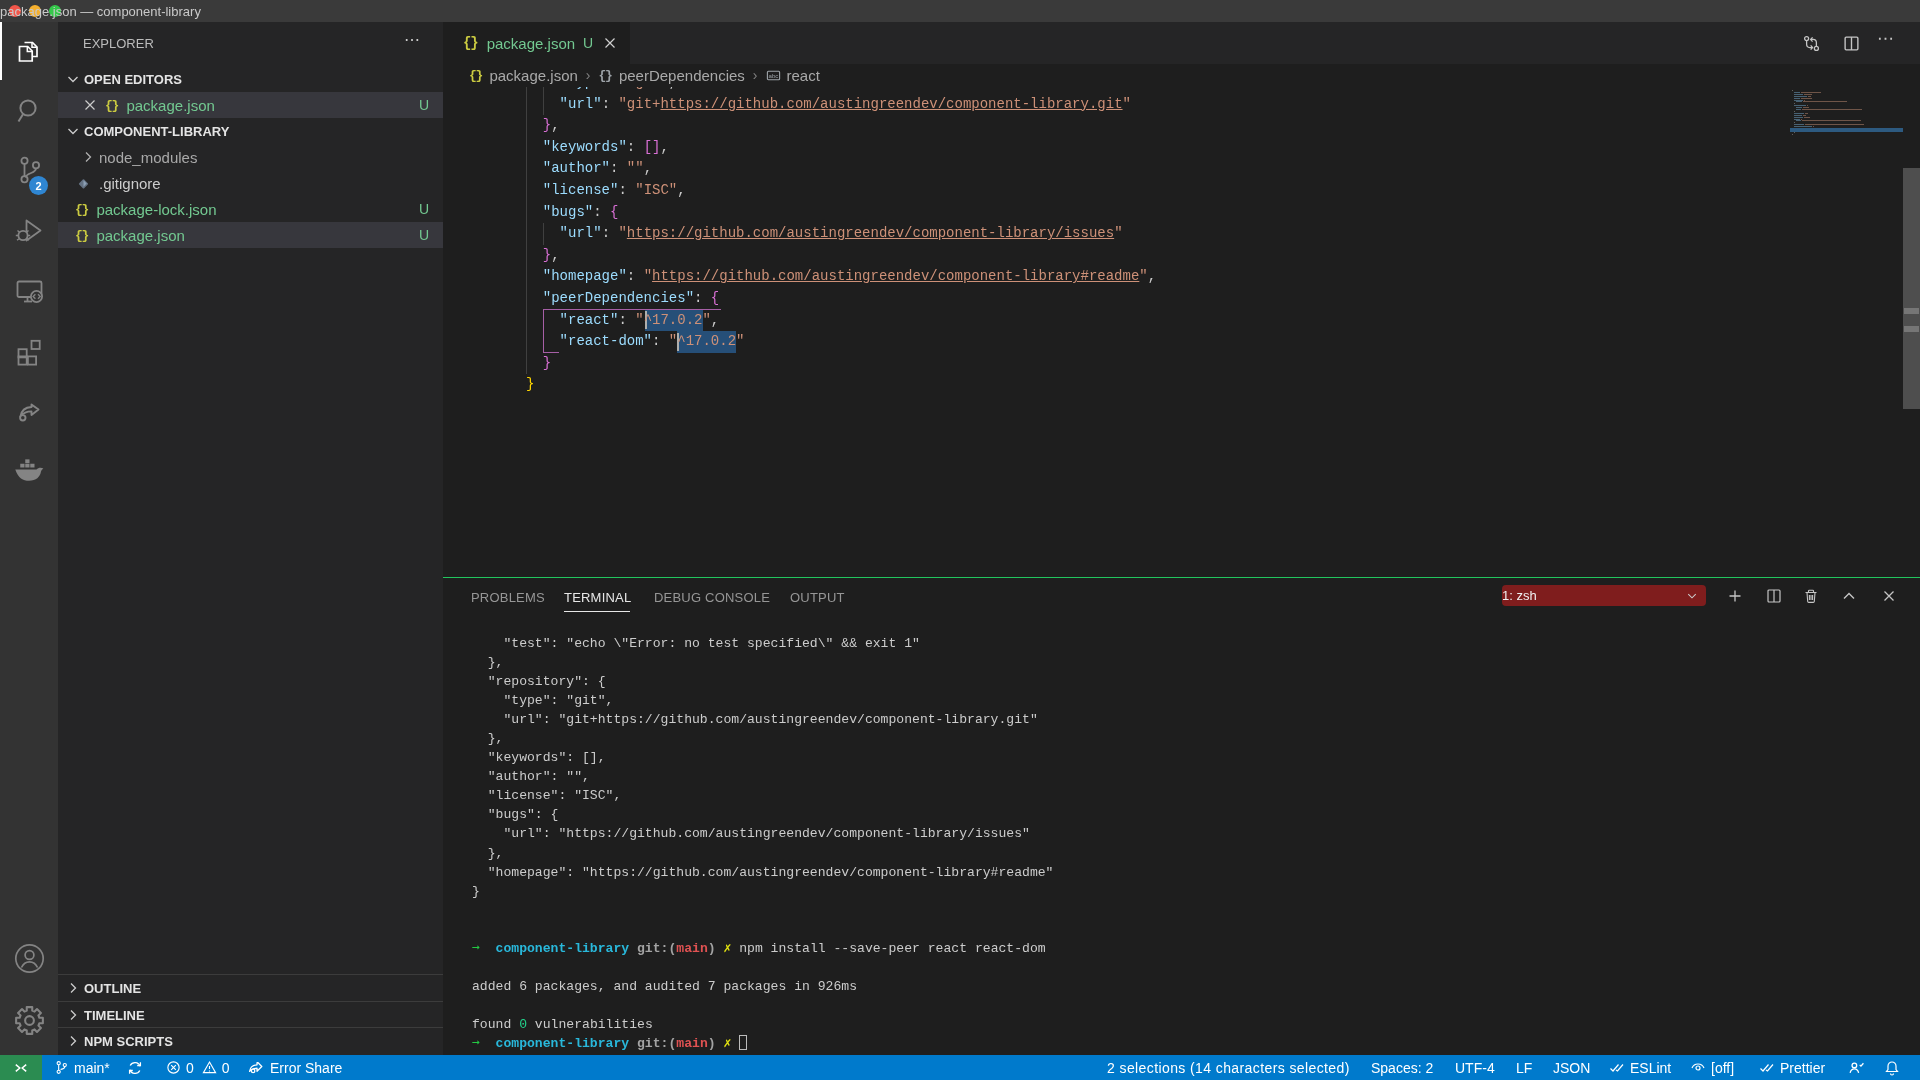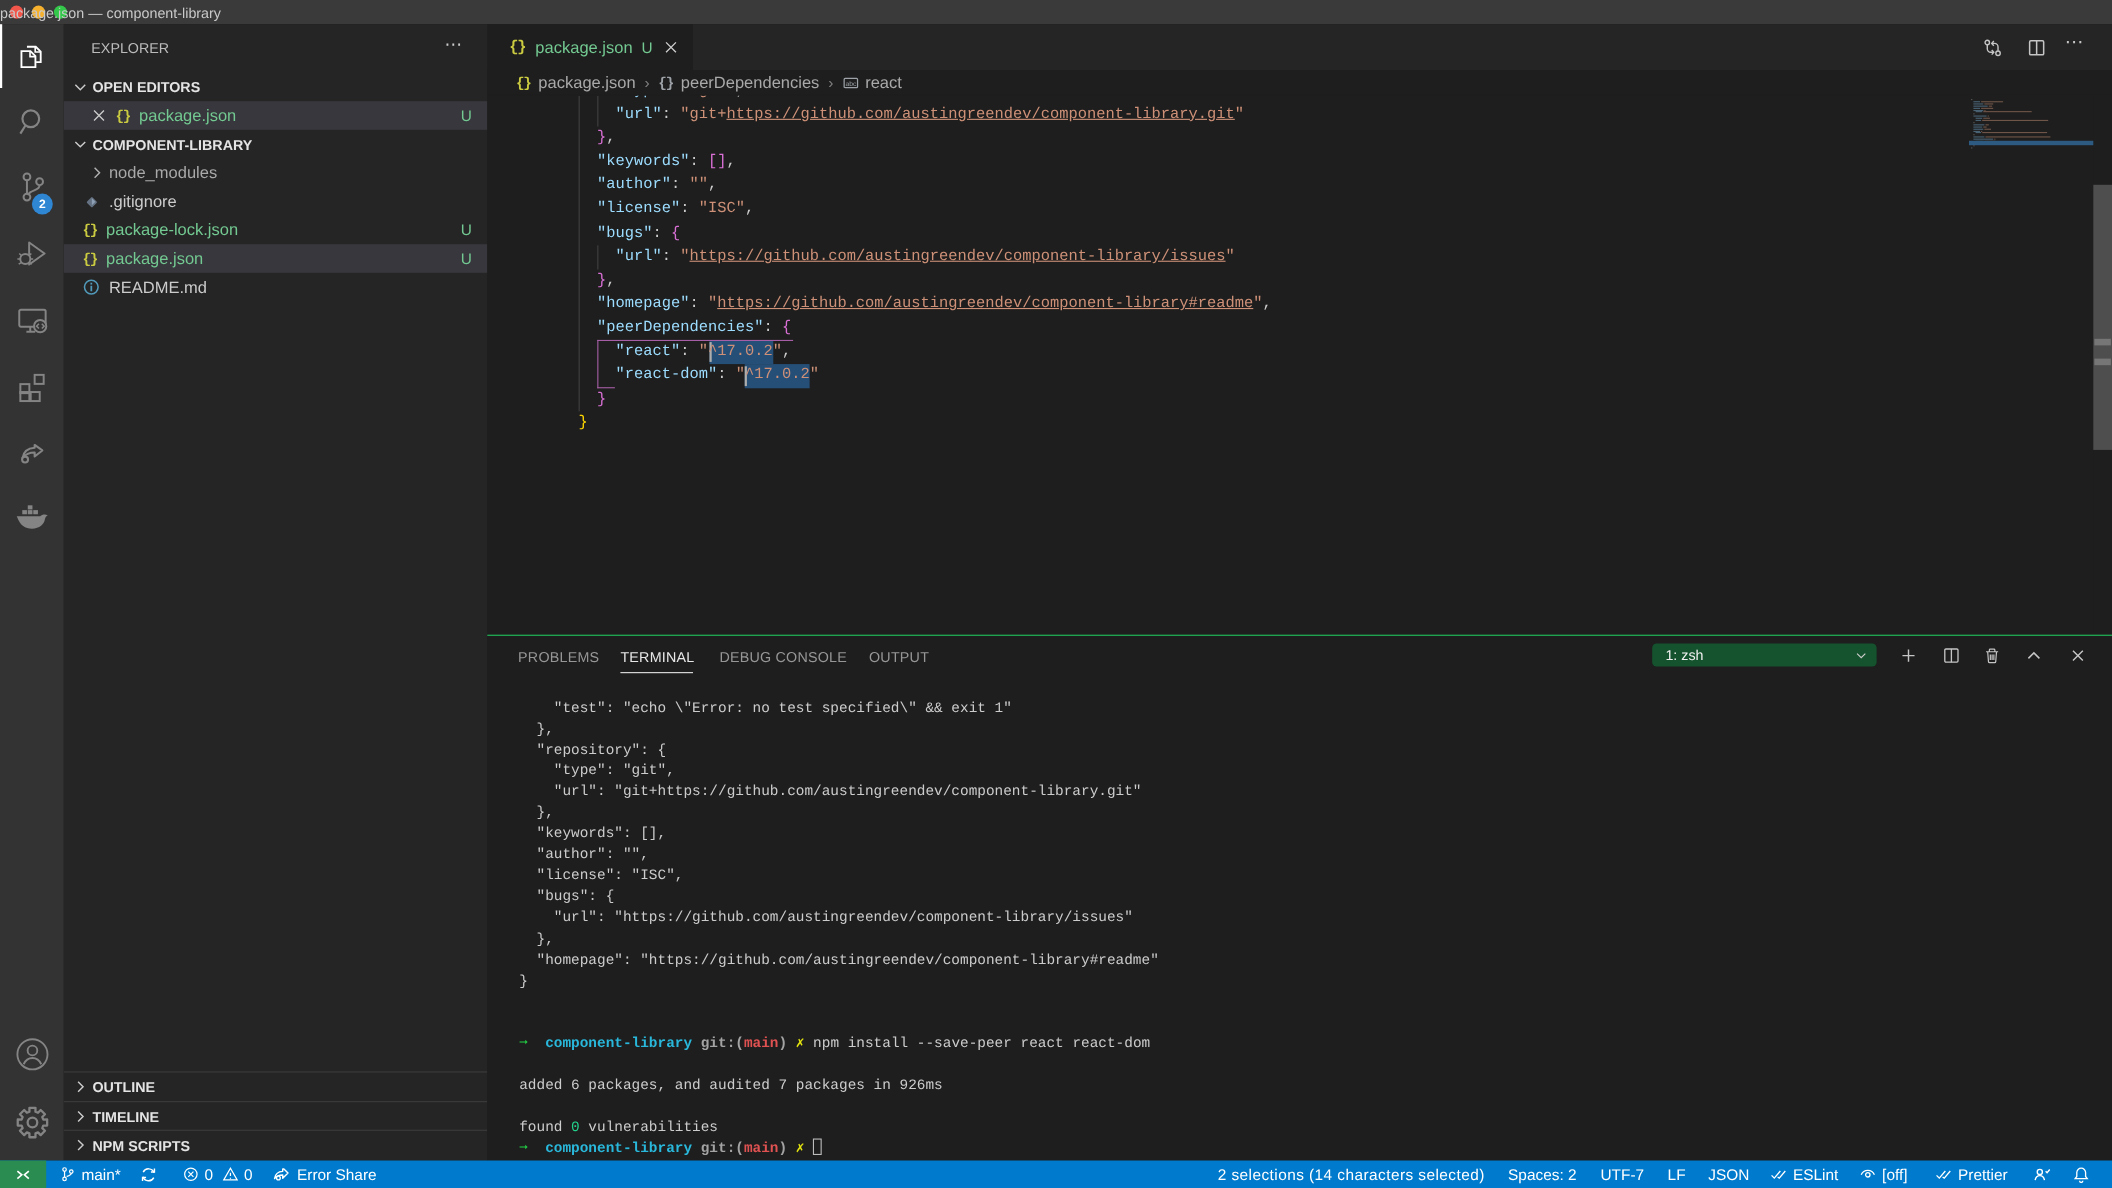--- a/index.html
+++ b/index.html
@@ -39,21 +39,21 @@
 .cursor{position:absolute;width:2px;height:18px;background:#aeafad}
 
 #minimap{left:1790px;top:86px;width:113px;height:491px;background:#1e1e1e}
 #mscroll{left:1903px;top:86px;width:17px;height:491px}
 
 #panel{left:443px;top:577px;width:1477px;height:478px;background:#1e1e1e;border-top:1px solid #22c55e}
 .ptab{font-size:13px;color:#969696;letter-spacing:.2px}
 #term{position:absolute;left:29px;top:56px;font-family:"Liberation Mono",monospace;font-size:13.1px;line-height:19.05px;color:#cccccc;white-space:pre}
 .tg{color:#23c943;font-weight:700}.tc{color:#29b8db;font-weight:700}.tb{color:#a3a3a3;font-weight:700}.tr{color:#e05252;font-weight:700}.ty{color:#e5e510;font-weight:700}.tgr{color:#23d18b}
 .g1{display:inline-block;width:7.86px;overflow:visible;white-space:nowrap}
-#zshsel{position:absolute;left:1059px;top:7px;width:204px;height:21px;background:#14532d;border-radius:4px;color:#f0f0f0;font-size:13px;line-height:21px;padding-left:12px}
+#zshsel{position:absolute;left:1059px;top:7px;width:204px;height:21px;background:#7f1d1d;border-radius:4px;color:#f0f0f0;font-size:13px;line-height:21px;}
 .picon{position:absolute;top:0;width:30px;height:35px;display:flex;align-items:center;justify-content:center}
 
 #statusbar{left:0;top:1055px;width:1920px;height:25px;background:#007acc;color:#ffffff;font-size:14px}
 #remote{left:0;top:0;width:42px;height:25px;background:#2b8c51;display:flex;align-items:center;justify-content:center;position:absolute}
 .sbitem{position:absolute;top:0;height:25px;display:flex;align-items:center;gap:5px;white-space:nowrap}
 </style>
 </head>
 <body>
 
 <div class="abs" id="titlebar">
@@ -183,28 +183,20 @@
   </div>
   <div class="abs row" style="top:174px">
     <span class="jsonic" style="margin-left:17px">{ }</span>
     <span class="green" style="margin-left:8px">package-lock.json</span>
     <span class="u">U</span>
   </div>
   <div class="abs row rowsel" style="top:200px">
     <span class="jsonic" style="margin-left:17px">{ }</span>
     <span class="green" style="margin-left:8px">package.json</span>
     <span class="u">U</span>
-  </div>
-  <div class="abs row" style="top:226px">
-    <svg style="margin-left:17px" width="16" height="16" viewBox="0 0 16 16">
-        <circle cx="8" cy="8" r="6.2" fill="none" stroke="#519aba" stroke-width="1.4"></circle>
-        <rect x="7.2" y="6.8" width="1.6" height="5" fill="#519aba"></rect>
-        <rect x="7.2" y="4" width="1.6" height="1.7" fill="#519aba"></rect>
-      </svg>
-    <span style="margin-left:8px">README.md</span>
   </div>
 
   <div class="abs" style="left:0;top:952px;width:385px;height:1px;background:#3c3c3c"></div>
   <div class="abs row" style="top:953px">
     <svg style="margin-left:7px" width="16" height="16" viewBox="0 0 16 16">
         <path d="M6 3.5 10.5 8 6 12.5" stroke="#cccccc" stroke-width="1.3" fill="none"></path>
       </svg>
     <span class="shead" style="margin-left:3px">OUTLINE</span>
   </div>
   <div class="abs" style="left:0;top:979px;width:385px;height:1px;background:#3c3c3c"></div>
@@ -445,21 +437,21 @@
       </svg>
     <span>Error Share</span>
   </div>
   <div class="sbitem" style="left:1107px;letter-spacing:0.4px">
       <span>2 selections (14 characters selected)</span>
     </div>
   <div class="sbitem" style="left:1371px">
       <span>Spaces: 2</span>
     </div>
   <div class="sbitem" style="left:1455px">
-      <span>UTF-7</span>
+      <span>UTF-4</span>
     </div>
   <div class="sbitem" style="left:1516px">
       <span>LF</span>
     </div>
   <div class="sbitem" style="left:1553px">
       <span>JSON</span>
     </div>
   <div class="sbitem" style="left:1609px">
     <svg width="16" height="16" viewBox="0 0 16 16" fill="none" stroke="#ffffff" stroke-width="1.2">
         <path d="M1.5 8.5 4 11 9.5 4.5"></path>

